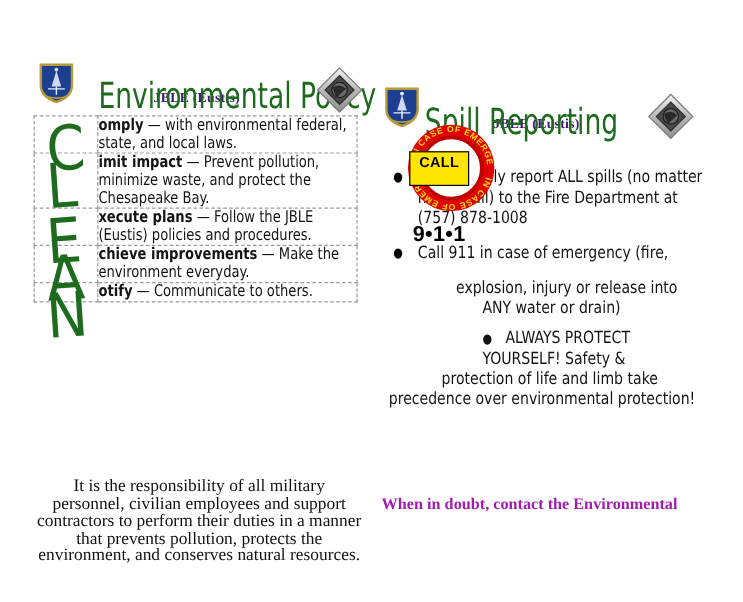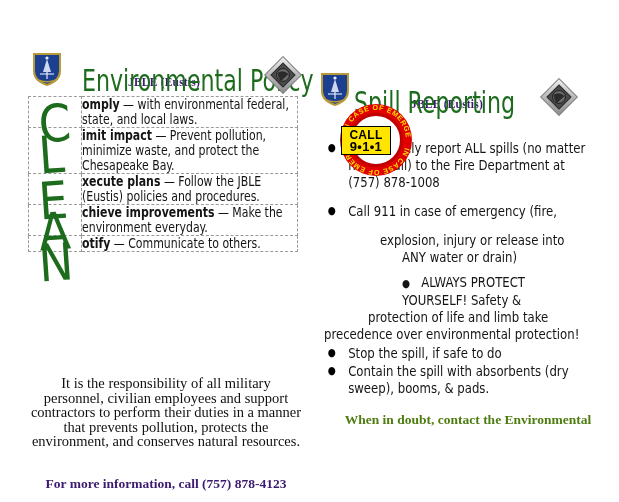--- a/index.html
+++ b/index.html
@@ -107,21 +107,21 @@
     transform: scaleX(.90);
     transform-origin: left top;
     width: 240px;
   }
   .item-text b { font-weight: bold; }
 
   
   #closing-para {
     position: absolute;
     left: 12px;
-    top: 376px;
+    top: 398px;
     width: 272px;
     text-align: center;
     font-family: "Liberation Serif", "DejaVu Serif", serif;
     font-size: 14.5px;
     line-height: 14.5px;
     color: #111;
   }
   #more-info {
     position: absolute;
     left: 12px;
@@ -218,34 +218,33 @@
     border: 1.5px solid #000;
     box-sizing: border-box;
     text-align: center;
     font-family: "Liberation Sans", sans-serif;
     font-weight: bold;
     color: #000;
     line-height: 12px;
     padding-top: 2px;
   }
   .yb-l1 { font-size: 12px; letter-spacing: .3px; }
-  .yb-l2 { font-size: 13px; letter-spacing: .3px; }
+  .yb-l2 { font-size: 18px; letter-spacing: .3px; margin-top: 48px; }
 
   
   #red-footer {
     position: absolute;
-    left: 22px;
+    left: 6px;
     top: 412px;
     width: 268px;
-    text-align: center;
     font-family: "Liberation Serif", "DejaVu Serif", serif;
     font-weight: bold;
     font-size: 13.5px;
     line-height: 16px;
-    color: #4d7c0f;
+    color: #a21caf;
   }
 </style>
 </head>
 <body>
 
 <div class="panel" id="left-panel">
 
   <div class="header-block">
 
     <svg class="af-shield" style="left:14px; top:52px;" viewBox="0 0 30 34">
@@ -315,21 +314,20 @@
         <div class="big-letter">N</div>
       </td>
       <td class="text-cell">
         <div class="item-text"><b>otify</b><span> — Communicate to others.</span></div>
       </td>
     </tr>
   </tbody>
     </table>
 
   <div id="closing-para">It is the responsibility of all military personnel, civilian employees and support contractors to perform their duties in a manner that prevents pollution, protects the environment, and conserves natural resources.</div>
-  <div id="more-info">For more information, call (757) 878-4123</div>
 </div>
 
 <div class="panel" id="right-panel">
 
   <div class="header-block">
 
     <svg class="af-shield" style="left:8px; top:72px;" viewBox="0 0 30 34">
       <path d="M2 2 H28 V19 C28 27 21 31 15 33 C9 31 2 27 2 19 Z" fill="#1d3f8f" stroke="#b79a3a" stroke-width="2"></path>
       <path d="M15 7 L19 20 H11 Z" fill="#cfd8ef"></path>
       <circle cx="15" cy="6" r="1.6" fill="#e8eefc"></circle>
@@ -366,24 +364,20 @@
     <div class="flowtext ind1">explosion, injury or release into</div>
     <div class="flowtext ind2">ANY water or drain)</div>
 
     <div class="flowtext ind2" style="margin-top:8px;">
       <span class="inline-bullet"></span><span>ALWAYS PROTECT</span>
     </div>
     <div class="flowtext ind2">YOURSELF!  Safety &amp;</div>
     <div class="flowtext ind3">protection of life and limb take</div>
     <div class="flowtext ind0">precedence over environmental protection!</div>
 
-    <ul class="blist" style="margin-top:2px;">
-      <li style="margin-bottom:1px;">Stop the spill, if safe to do</li>
-      <li style="margin-bottom:0;">Contain the spill with absorbents (dry sweep), booms, &amp; pads.</li>
-    </ul>
   </div>
 
   <div id="badge-911">
     <div class="ring"></div>
     <div class="ring-inner"></div>
     <svg style="position:absolute;inset:0;" viewBox="0 0 72 72">
       <defs>
         <path id="arcTop" d="M 36,36 m -30,0 a 30,30 0 0 1 60,0" fill="none"></path>
         <path id="arcBot" d="M 36,36 m 30,0 a 30,30 0 0 1 -60,0" fill="none"></path>
       </defs>

